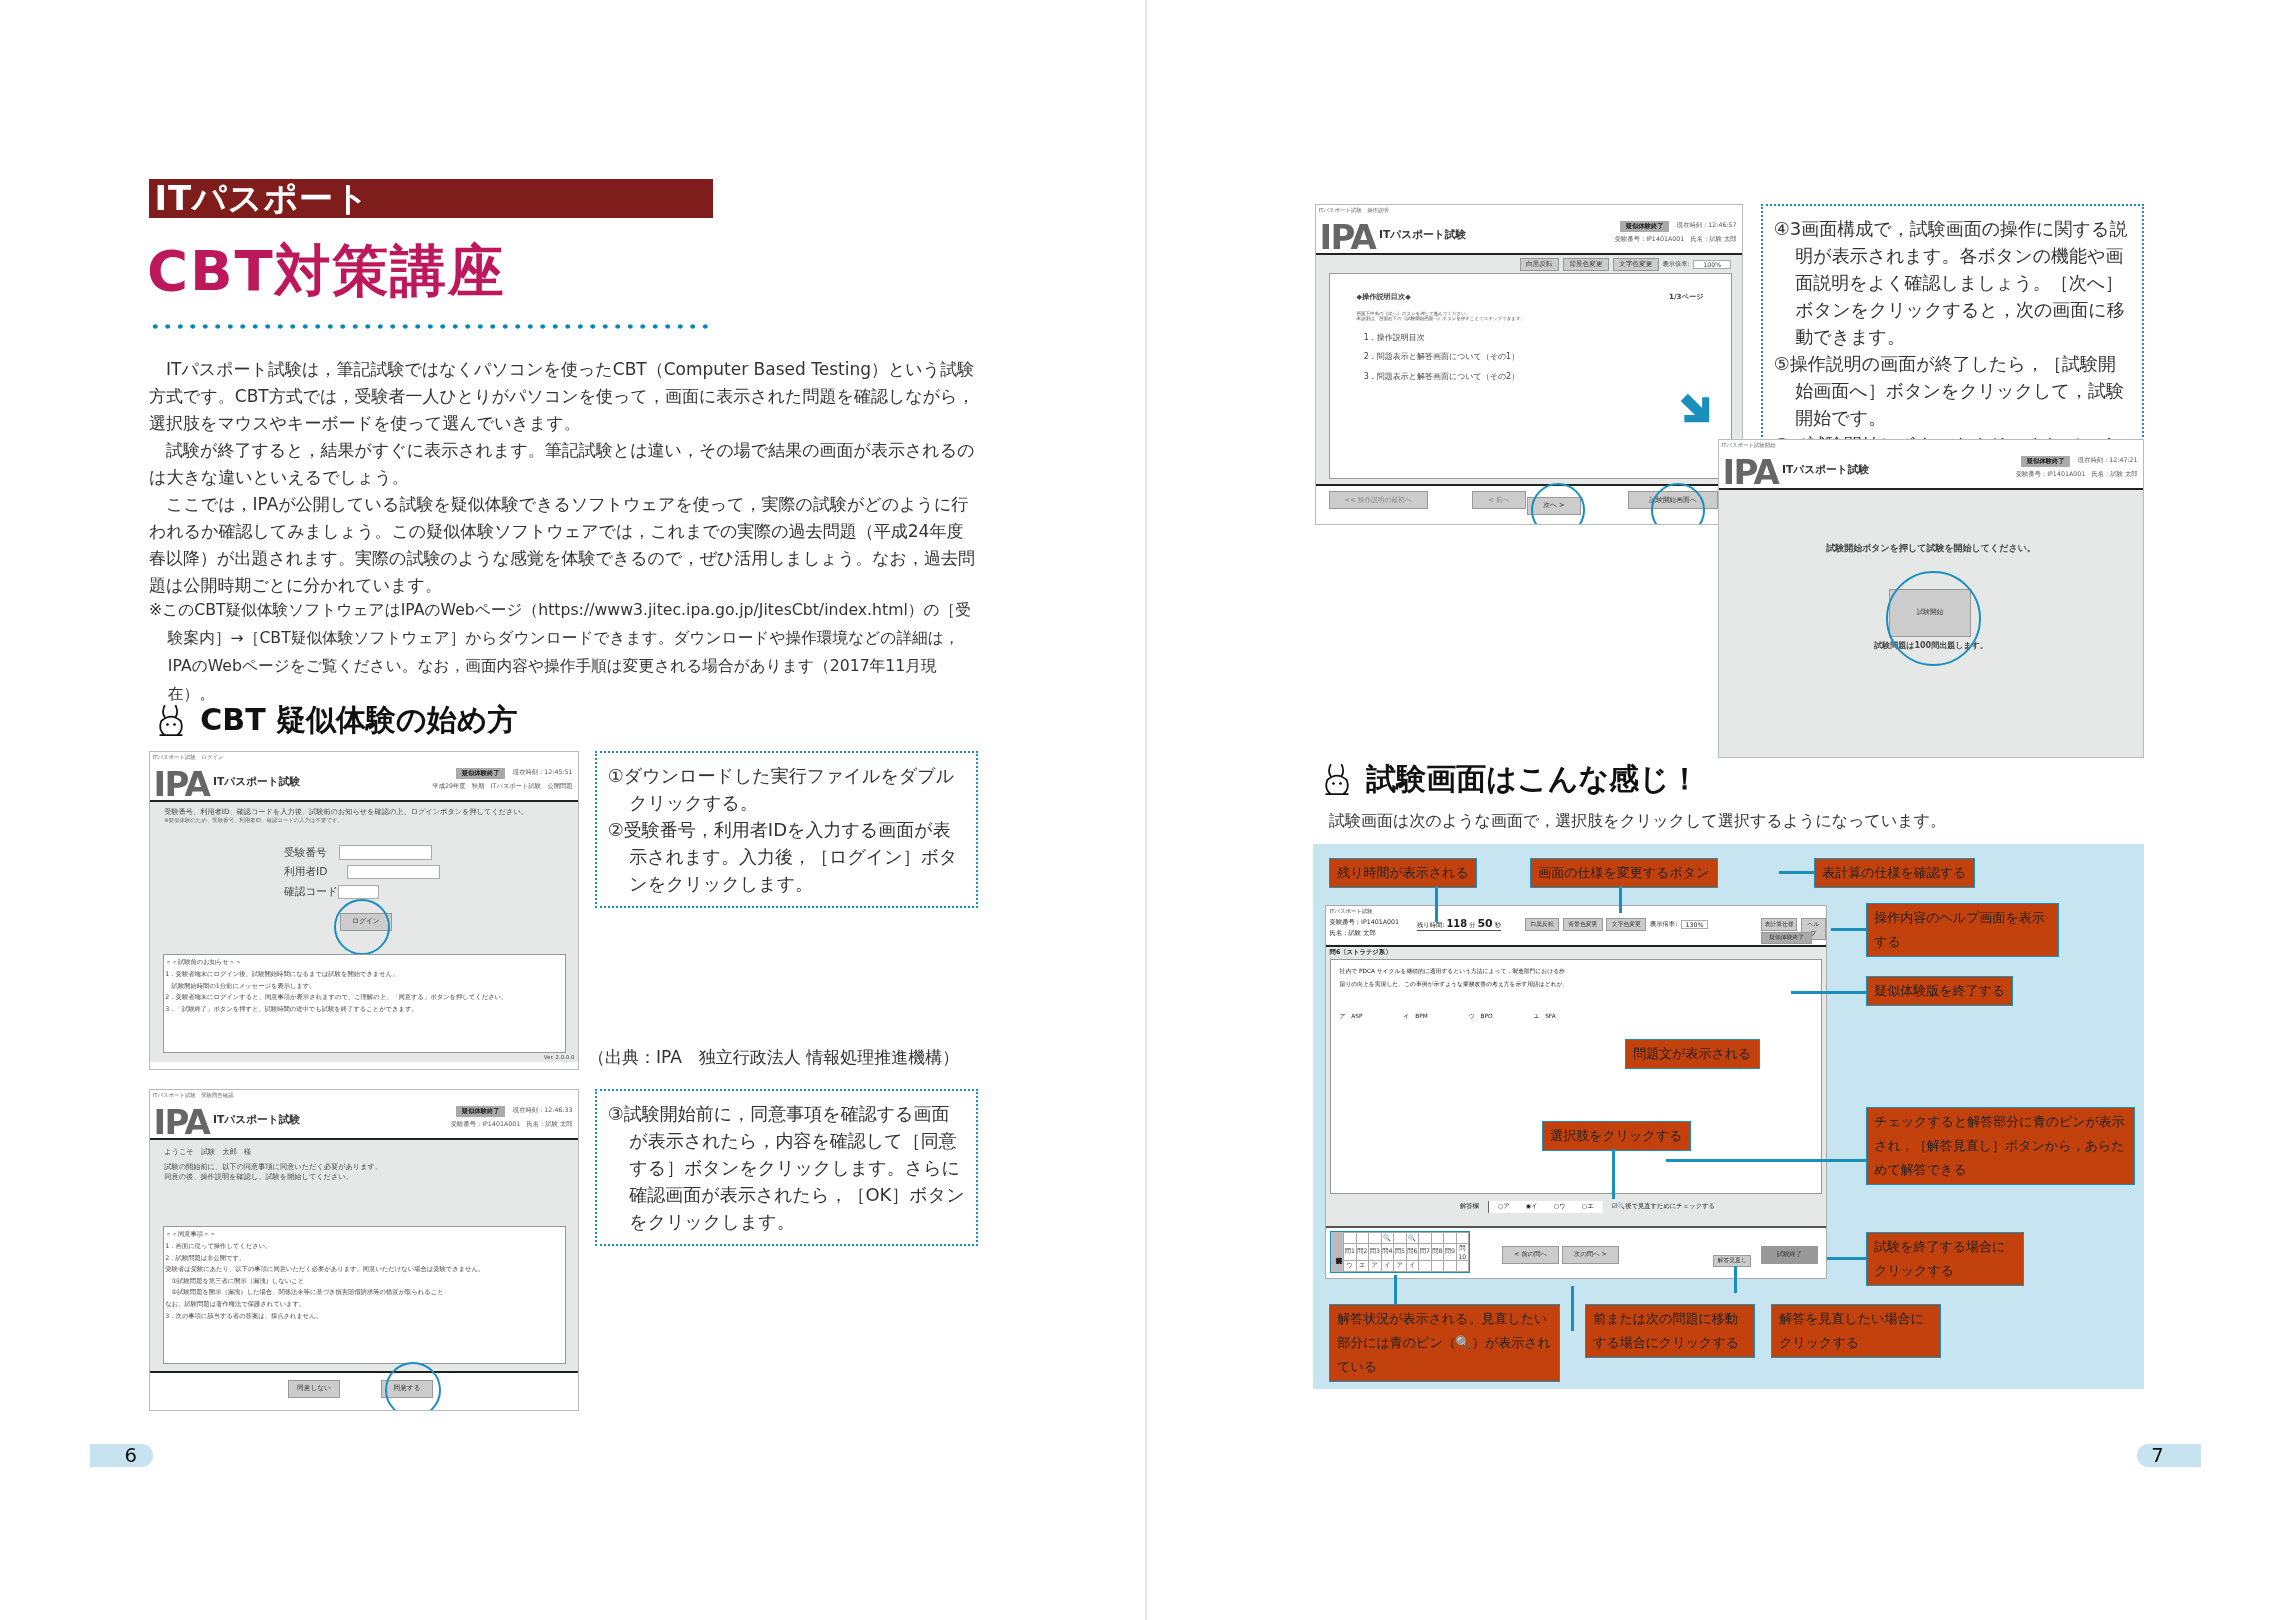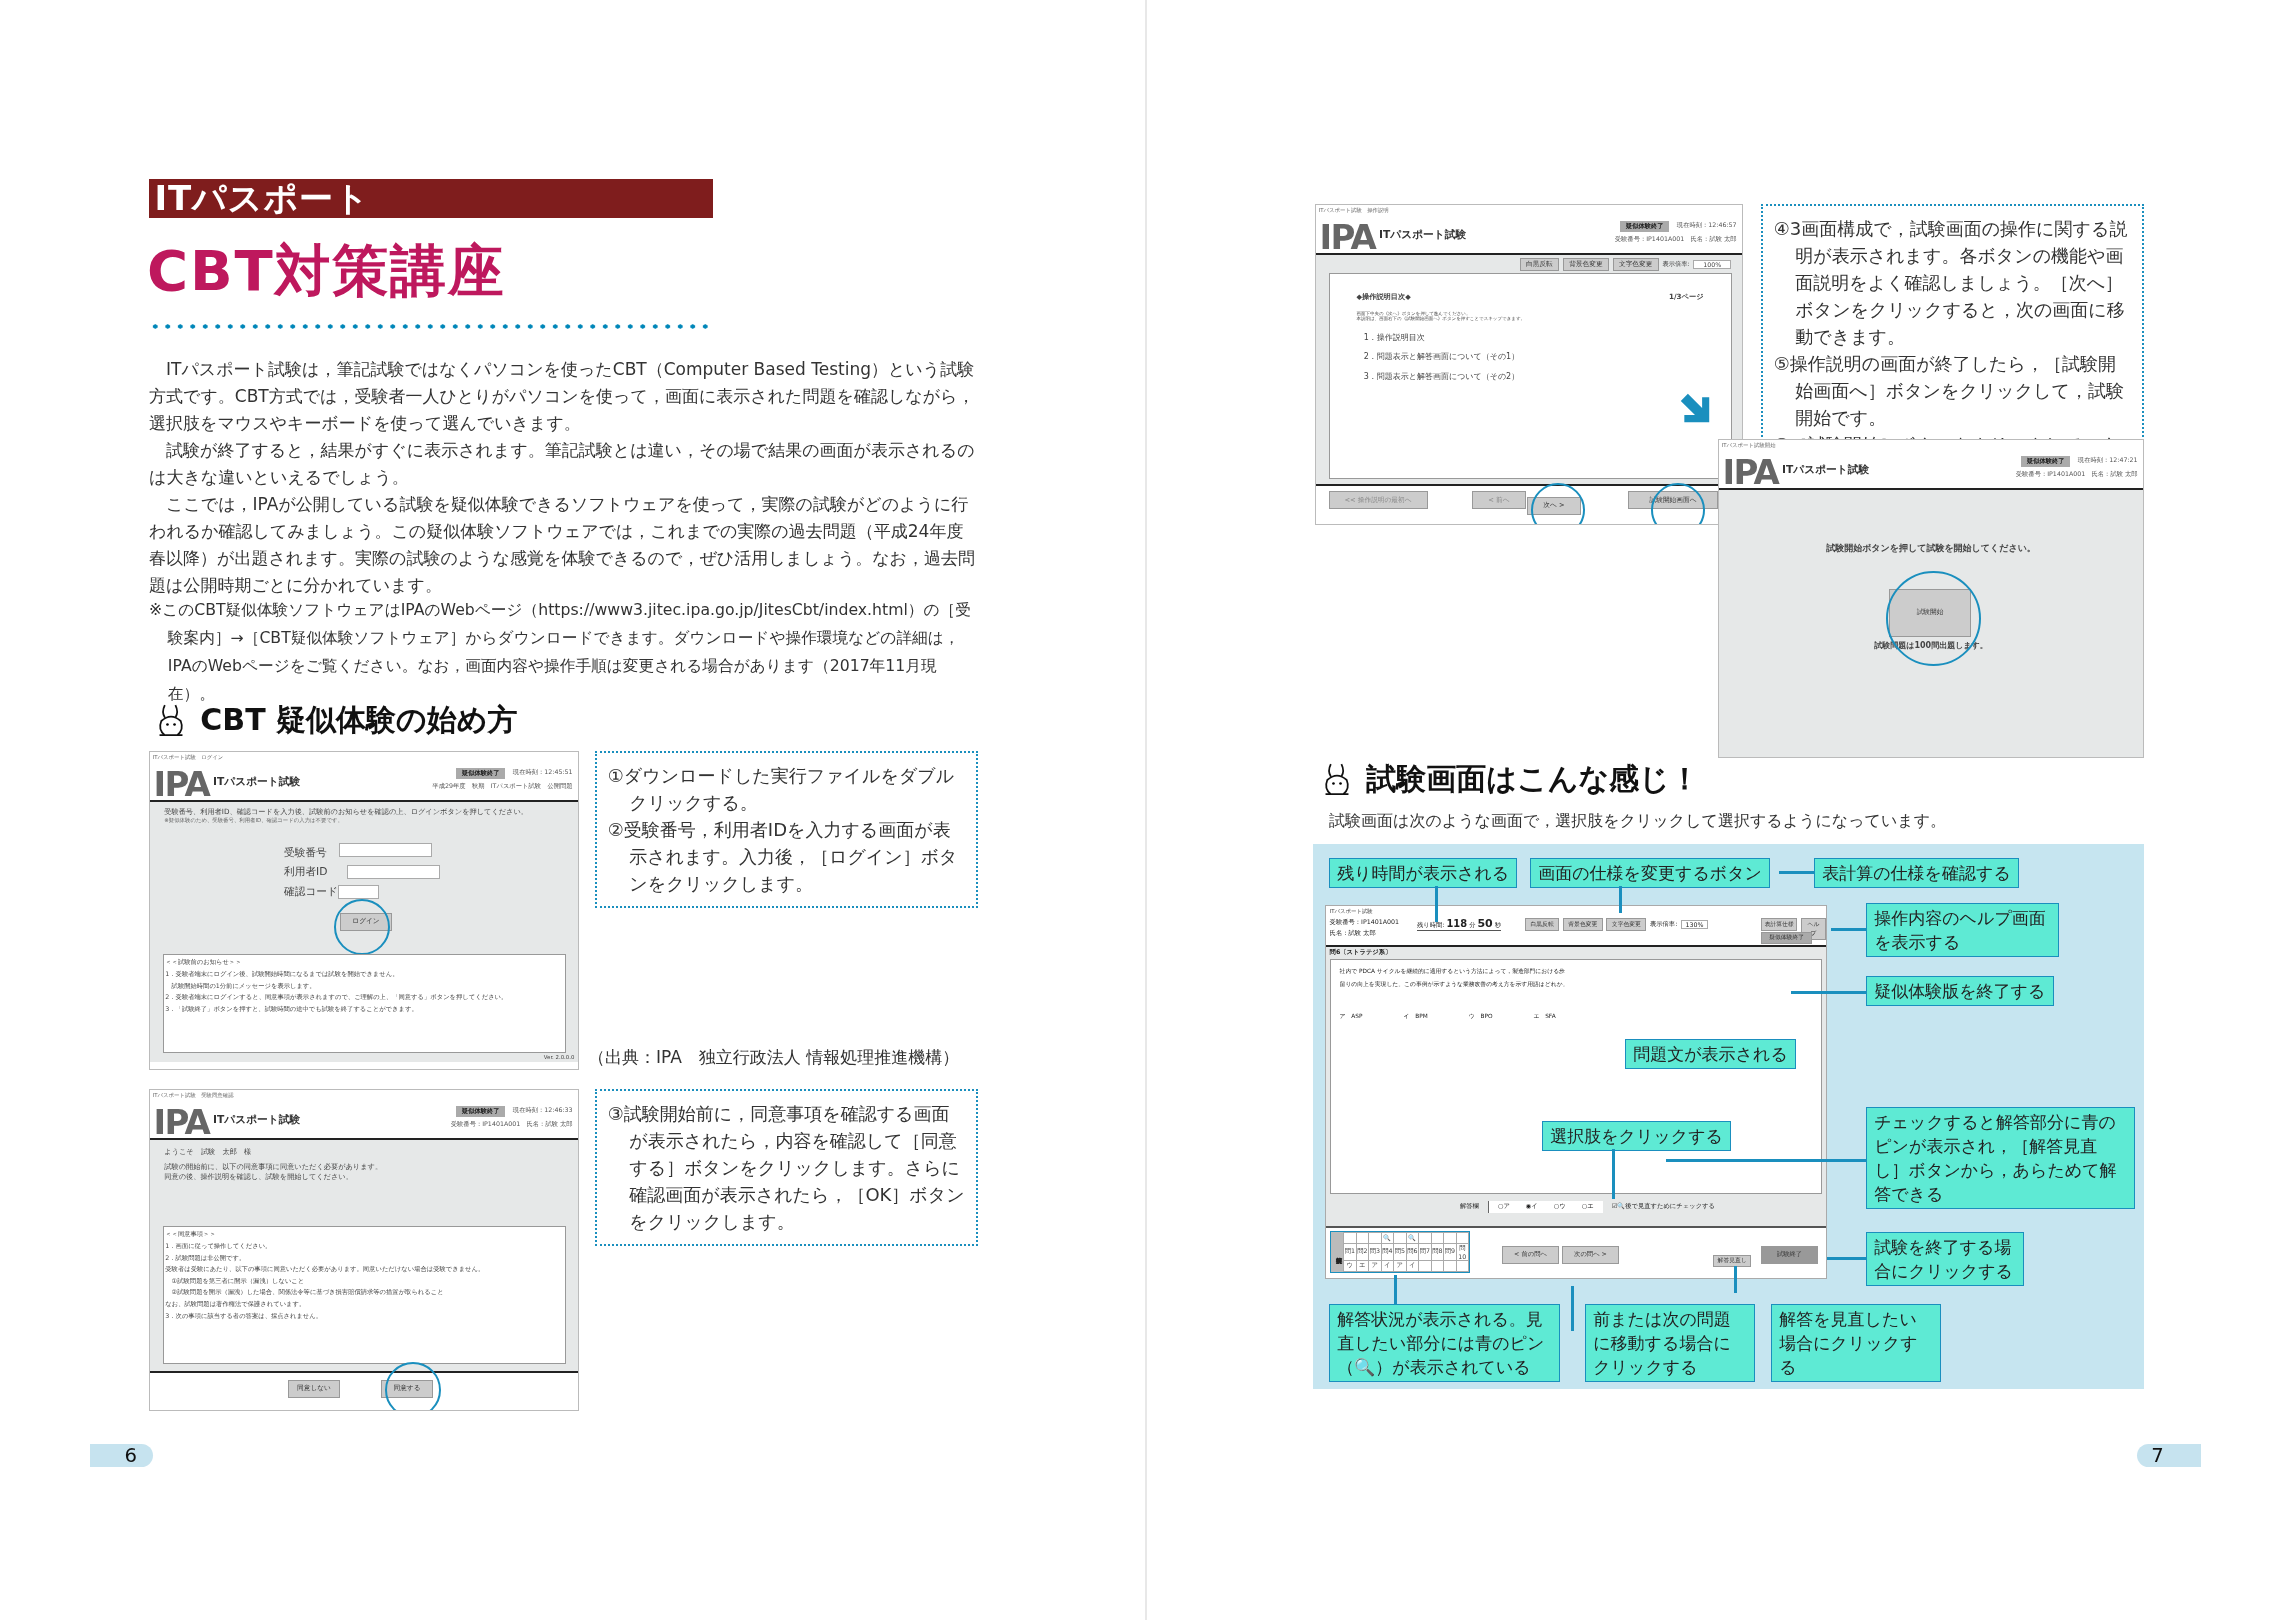--- a/index.html
+++ b/index.html
@@ -27,21 +27,21 @@
 .gray{background:#e6e8e8}
 .sbtn{display:inline-block;background:#ccc;border:0.9px solid #999;font-size:6.7px;color:#333;padding:3.6px 7.2px;text-align:center}
 .circle{position:absolute;border:2.7px solid #1a8fbe;border-radius:50%}
 .dotbox{border:2.7px dotted #1a8fbe;padding:9px 10.7px;font-size:18px;line-height:27px;color:#333;background:#fff}
 .dotbox .item{padding-left:1.2em;text-indent:-1.2em}
 .dotbox .item-note{padding-left:1em;text-indent:-1em}
 .caption{font-size:17px;color:#333}
 .pagenum{height:23px;background:#c6e3ef;font-size:19.7px;line-height:23px;color:#111}
 
 .exam-bg{left:1313px;top:844px;width:831px;height:545px;background:#c6e5f0}
-.callout{background:#5eead4;border:1.8px solid #1a8fbe;font-size:17px;line-height:24px;color:#222;padding:1.8px 7.2px}
+.callout{background:#c2410c;border:1.8px solid #1a8fbe;font-size:13px;line-height:24px;color:#222;padding:1.8px 7.2px}
 .arrow-line{background:#1a8fbe}
 .exam-shot{background:#fff;border:0.9px solid #aaa;overflow:hidden}
 .tiny{font-size:6.3px;color:#444}
 .gridtbl{border-collapse:collapse;font-size:6.3px}
 .gridtbl td{border:0.9px solid #aaa;width:12.5px;height:10.7px;text-align:center;color:#444}
 </style>
 </head>
 <body>
 
 <div class="abs spread-divider"></div>
@@ -72,21 +72,21 @@
     <span class="ipa-logo">IPA</span>
     <span class="app-name">ITパスポート試験</span>
     <span class="endbtn">疑似体験終了</span>
     <span class="clock">現在時刻：12:45:51</span>
     <span class="meta">平成29年度　秋期　ITパスポート試験　公開問題</span>
   </div>
   <div class="gray" style="height:260px;position:relative;padding:5.4px 14.3px">
     <div style="font-size:7.2px">受験番号、利用者ID、確認コードを入力後、試験前のお知らせを確認の上、ログインボタンを押してください。</div>
     <div style="font-size:5.4px;color:#666">※疑似体験のため、受験番号、利用者ID、確認コードの入力は不要です。</div>
     <div style="position:absolute;left:134px;top:41px;font-size:10.7px;line-height:19.7px">
-      <div style="display:flex;gap:1px;align-items:flex-start">
+      <div style="display:flex;gap:1px;align-items:center">
           <span style="width:54px">受験番号</span>
           <input style="width: 93px; height: 14.3px; border: 0.9px solid rgb(170, 170, 170);" value="">
         </div>
       <div style="display:flex;gap:9px;align-items:center">
           <span style="width:54px">利用者ID</span>
           <input style="width: 93px; height: 14.3px; border: 0.9px solid rgb(170, 170, 170);" value="">
         </div>
       <div style="display:flex;align-items:center">
           <span style="width:54px">確認コード</span>
           <input style="width: 41px; height: 14.3px; border: 0.9px solid rgb(170, 170, 170);" value="">

